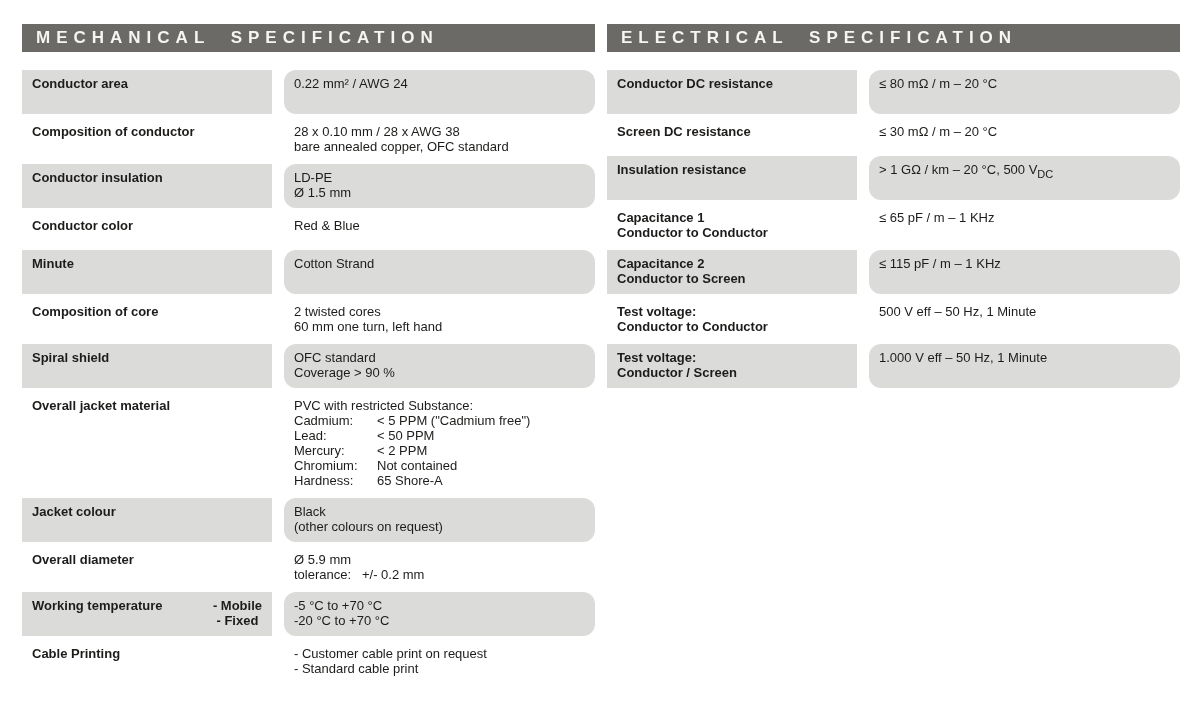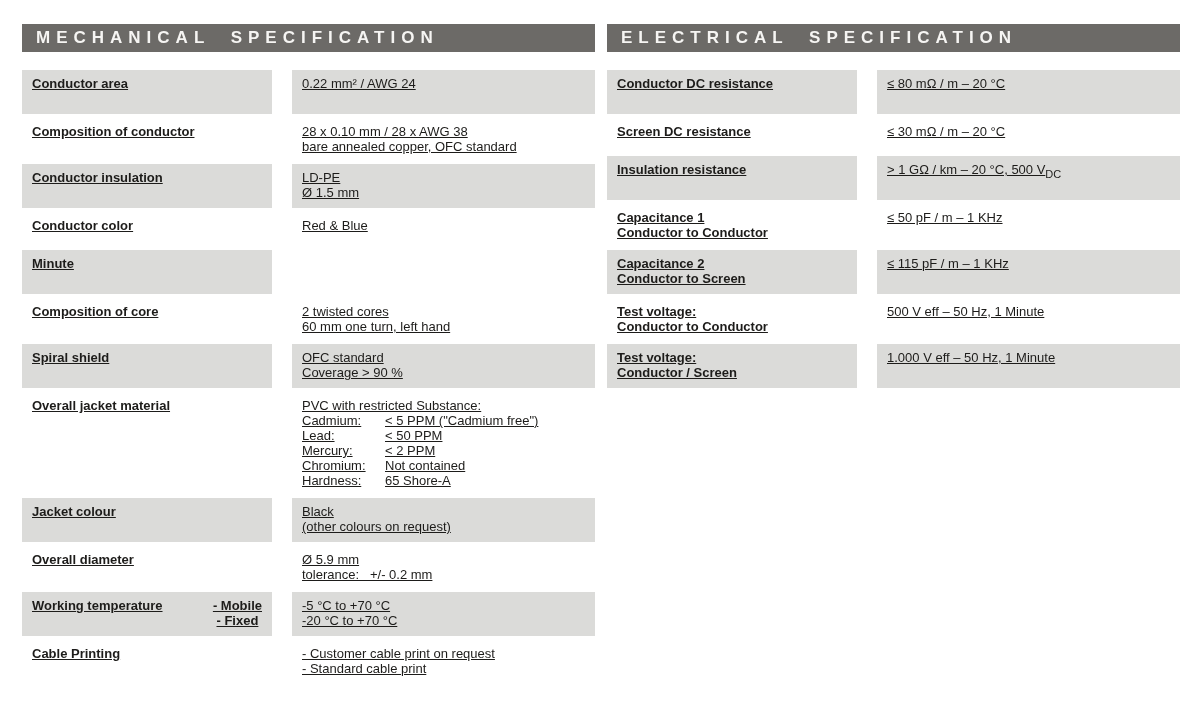--- a/index.html
+++ b/index.html
@@ -25,35 +25,35 @@
     color: #f6f5f3;
     font-size: 17px;
     font-weight: bold;
     letter-spacing: 6px;
     word-spacing: 10px;
     padding: 0 14px;
     box-sizing: border-box;
     margin-bottom: 18px;
     white-space: nowrap;
   }
-  .spec-row { display: flex; gap: 20px; margin-bottom: 4px; text-decoration: underline; }
+  .spec-row { display: flex; gap: 12px; margin-bottom: 4px; }
   .cell {
     box-sizing: border-box;
     padding: 6px 10px;
     font-size: 13px;
     line-height: 15px;
     min-height: 34px;
   }
   .label-cell {
     width: 250px; flex: none;
     font-weight: bold;
     display: flex;
     justify-content: space-between;
   }
-  .value-cell { flex: 1; }
+  .value-cell { flex: 1; border-radius: 12px; }
   .spec-row.shaded .cell { background: #dbdbd9; min-height: 44px; }
   .label-sub { text-align: center; }
   .value-line { white-space: pre-wrap; }
   .kv-grid { display: grid; grid-template-columns: 83px 1fr; }
   .kv-grid div { white-space: pre-wrap; }
   sub { font-size: 11px; line-height: 0; }
 </style>
 </head>
 <body>
 
@@ -102,20 +102,23 @@
           </div>
           <div class="cell value-cell">
             <div class="value-line">Red &amp; Blue</div>
           </div>
         </div>
         <div class="spec-row shaded">
           <div class="cell label-cell">
             <div class="label-lines">
               <div class="value-line">Minute</div>
             </div>
+          </div>
+          <div class="cell value-cell">
+            <div class="value-line">Cotton Strand</div>
           </div>
         </div>
         <div class="spec-row">
           <div class="cell label-cell">
             <div class="label-lines">
               <div class="value-line">Composition of core</div>
             </div>
           </div>
           <div class="cell value-cell">
             <div class="value-line">2 twisted cores</div>
@@ -240,21 +243,21 @@
           </div>
         </div>
         <div class="spec-row">
           <div class="cell label-cell">
             <div class="label-lines">
               <div class="value-line">Capacitance 1</div>
               <div class="value-line">Conductor to Conductor</div>
             </div>
           </div>
           <div class="cell value-cell">
-            <div class="value-line">≤ 50 pF / m – 1 KHz</div>
+            <div class="value-line">≤ 65 pF / m – 1 KHz</div>
           </div>
         </div>
         <div class="spec-row shaded">
           <div class="cell label-cell">
             <div class="label-lines">
               <div class="value-line">Capacitance 2</div>
               <div class="value-line">Conductor to Screen</div>
             </div>
           </div>
           <div class="cell value-cell">

